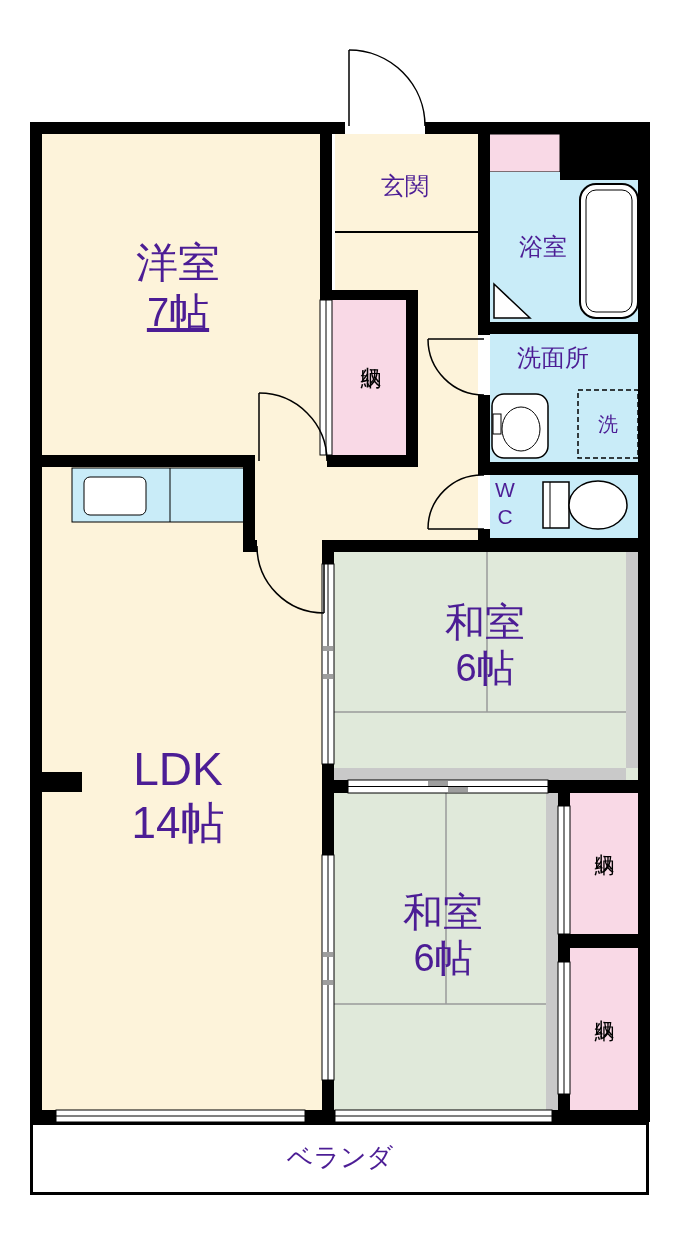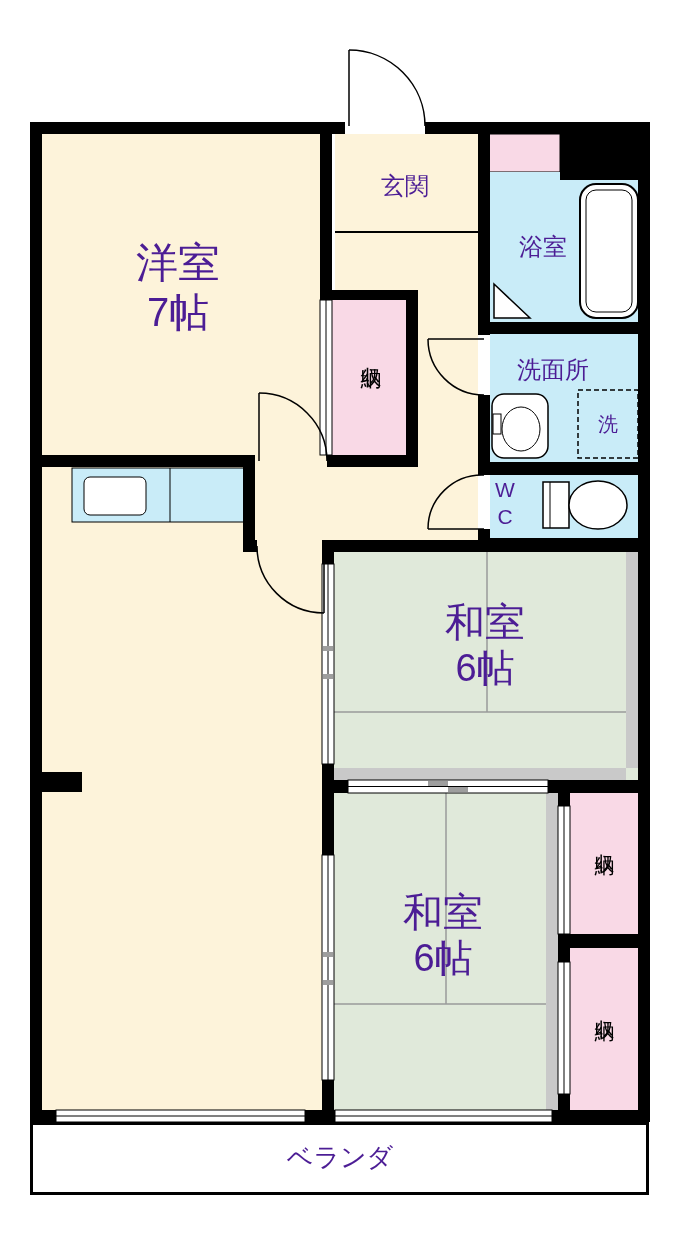--- a/index.html
+++ b/index.html
@@ -147,36 +147,40 @@
     <path d="M 484,395 A 56,56 0 0 1 428,339"></path>
     <line x1="484" y1="529" x2="428" y2="529"></line>
     <path d="M 484,475 A 54,54 0 0 0 428,529"></path>
   </g>
 
   <rect x="31.5" y="1123.5" width="616" height="70" fill="#ffffff" stroke="#000000" stroke-width="3"></rect>
 </svg>
 
 <div class="label" style="left:48px;top:238px;width:260px;">
   <div class="l1" style="font-size:42px;">洋室</div>
-  <div class="l2" style="font-size:40px;">7帖</div>
+  <div class="l2" style="font-size:40px;text-decoration:underline;">7帖</div>
 </div>
 
 <div class="label" style="left:345px;top:172px;width:120px;font-size:24px;">玄関</div>
 
 <div class="label" style="left:490px;top:233px;width:80px;font-size:24px;margin-left:13px;">浴室</div>
 
-<div class="label" style="left:478px;top:344px;width:150px;font-size:24px;margin-top:12px;">洗面所</div>
+<div class="label" style="left:478px;top:344px;width:150px;font-size:24px;">洗面所</div>
 
 <div class="label" style="left:592px;top:412px;width:32px;font-size:20px;">洗</div>
 
 <div class="label pre" style="left:491px;top:476px;width:28px;font-size:21px;line-height:1.3;">W
 C</div>
 
 <div class="vlabel" style="left:357px;top:350px;font-size:21px;">収納</div>
 
+<div class="label" style="left:48px;top:742px;width:260px;">
+  <div class="l1" style="font-size:46px;">LDK</div>
+  <div class="l2" style="font-size:44px;">14帖</div>
+</div>
 
 <div class="label" style="left:355px;top:598px;width:260px;">
   <div class="l1" style="font-size:40px;">和室</div>
   <div class="l2" style="font-size:38px;">6帖</div>
 </div>
 
 <div class="label" style="left:313px;top:888px;width:260px;">
   <div class="l1" style="font-size:40px;">和室</div>
   <div class="l2" style="font-size:38px;">6帖</div>
 </div>

